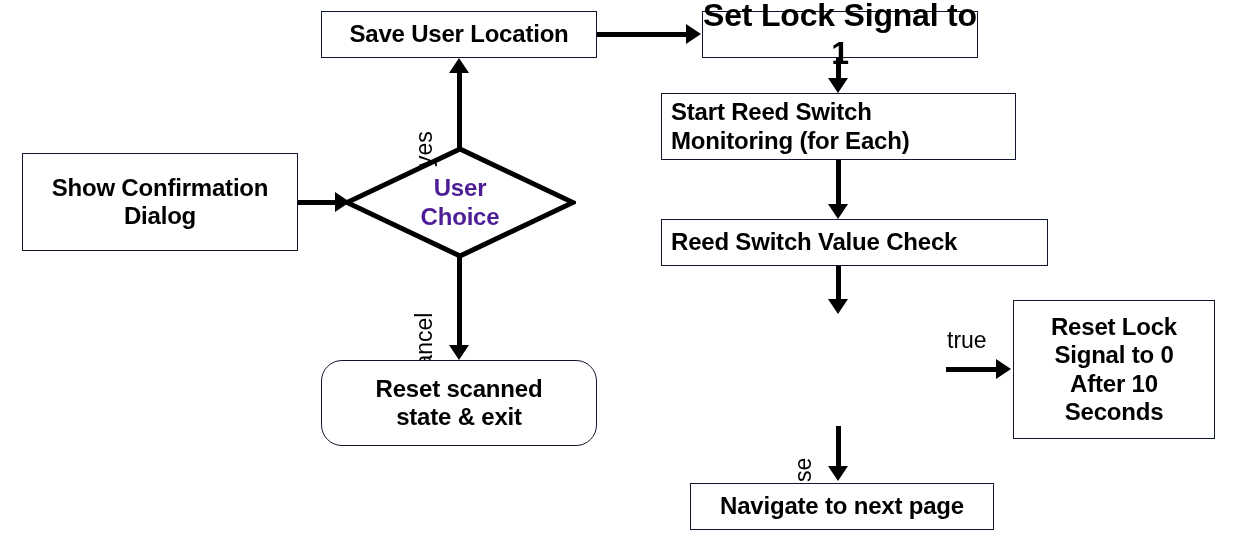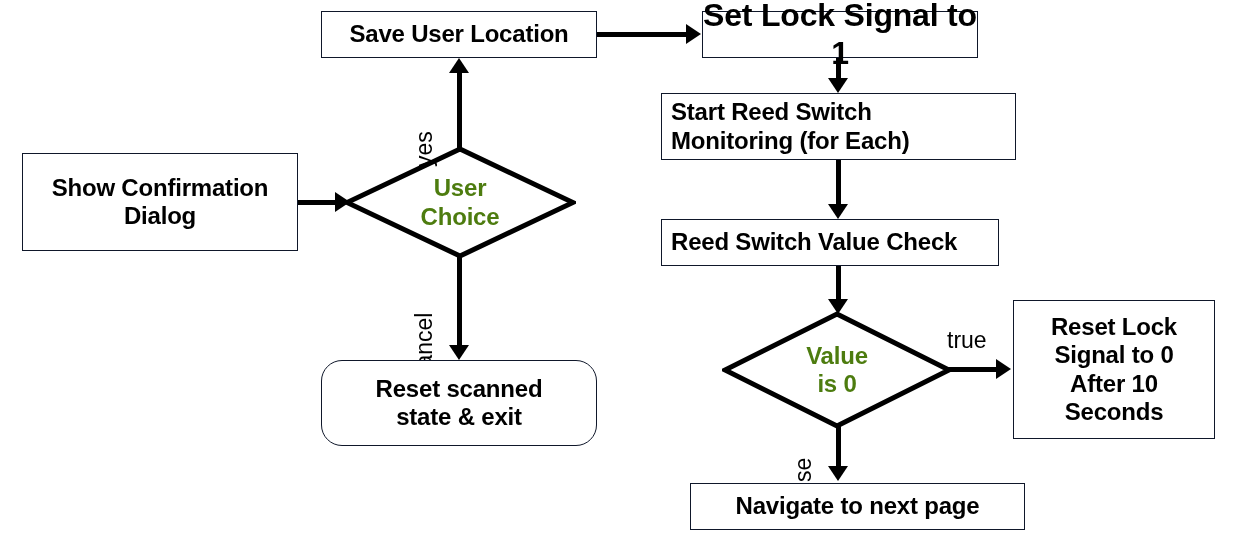--- a/index.html
+++ b/index.html
@@ -53,21 +53,21 @@
     position: absolute;
     left: 0;
     top: 0;
     width: 100%;
     height: 100%;
     display: flex;
     align-items: center;
     justify-content: center;
     text-align: center;
     font-weight: bold;
-    color: #4d7c0f;
+    color: #4c1d95;
     line-height: 1.18;
     white-space: pre-line;
     letter-spacing: -0.2px;
   }
 
   
   .conn {
     position: absolute;
     background: #000000;
   }
@@ -155,47 +155,40 @@
   <div class="arrowhead down" style="left:828px; top:78px;"></div>
 
   <div class="node left-align" style="left:661px; top:93px; width:355px; height:67px; font-size:24px;">
     <span class="node-text">Start Reed Switch
 Monitoring (for Each)</span>
   </div>
 
   <div class="conn v" style="left:836px; top:160px; height:47px;"></div>
   <div class="arrowhead down" style="left:828px; top:204px;"></div>
 
-  <div class="node left-align" style="left:661px; top:219px; width:338px; height:47px; font-size:24px;">
+  <div class="node left-align" style="left:661px; top:219px; width:387px; height:47px; font-size:24px;">
     <span class="node-text">Reed Switch Value Check</span>
   </div>
 
   <div class="conn v" style="left:836px; top:266px; height:36px;"></div>
   <div class="arrowhead down" style="left:828px; top:299px;"></div>
 
-  <div class="diamond" style="left:722px; top:311px; width:230px; height:118px;">
-    <svg width="230" height="118" viewBox="0 0 230 118">
-      <polygon points="115,3 227,59 115,115 3,59" fill="#ffffff" stroke="#000000" stroke-width="5"></polygon>
-    </svg>
-    <div class="diamond-label" style="font-size:24px;">Value
-is 0</div>
-  </div>
 
   <div class="conn h" style="left:946px; top:367px; width:53px;"></div>
   <div class="arrowhead right" style="left:996px; top:359px;"></div>
   <div class="edge-label" style="left:947px; top:327px; font-size:23px;">true</div>
 
   <div class="node" style="left:1013px; top:300px; width:202px; height:139px; font-size:24px;">
     <span class="node-text">Reset Lock
 Signal to 0
 After 10
 Seconds</span>
   </div>
 
   <div class="conn v" style="left:836px; top:426px; height:43px;"></div>
   <div class="arrowhead down" style="left:828px; top:466px;"></div>
   <div class="edge-label rot" style="left:817px; top:473px; font-size:23px;">else</div>
 
-  <div class="node" style="left:690px; top:483px; width:335px; height:47px; font-size:24px;">
+  <div class="node" style="left:690px; top:483px; width:304px; height:47px; font-size:24px;">
     <span class="node-text">Navigate to next page</span>
   </div>
 
 </div>
 
 </body></html>

